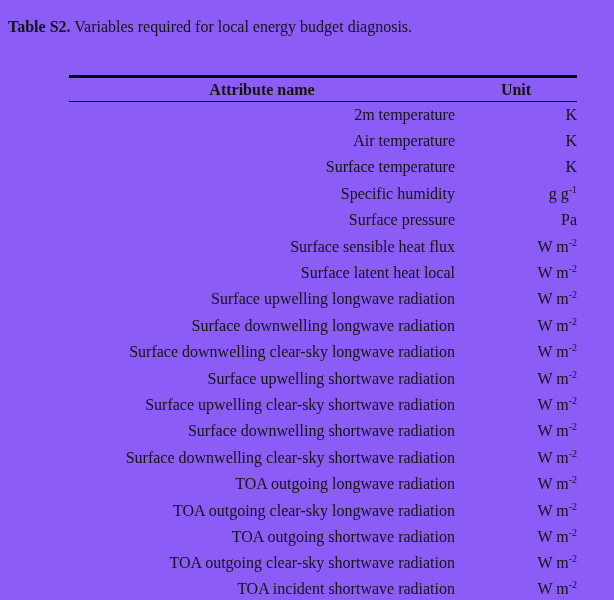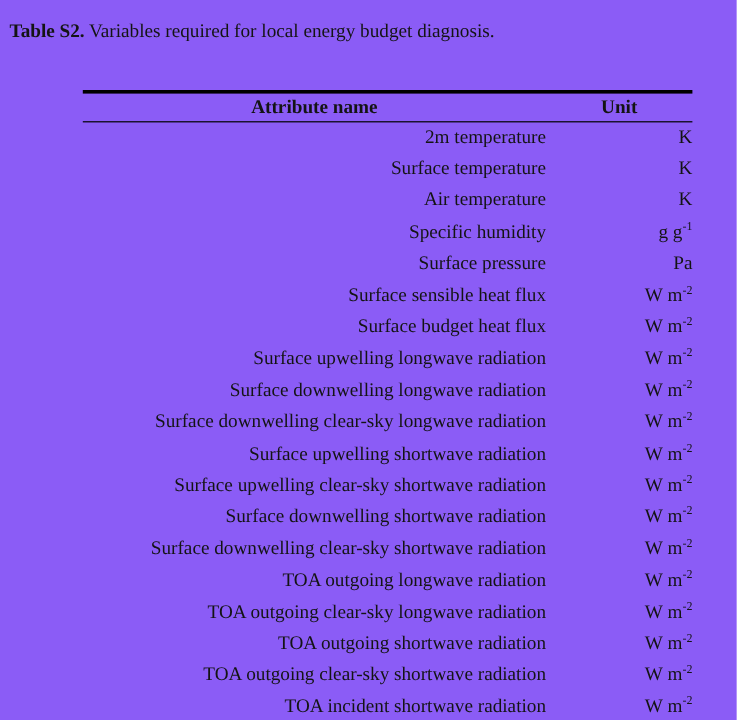--- a/index.html
+++ b/index.html
@@ -75,41 +75,41 @@
         <th>Attribute name</th>
         <th>Unit</th>
       </tr>
     </thead>
     <tbody>
       <tr>
         <td>2m temperature</td>
         <td><span>K</span><sup class="unit-sup"></sup></td>
       </tr>
       <tr>
-        <td>Surface temperature</td>
+        <td>Air temperature</td>
         <td><span>K</span><sup class="unit-sup"></sup></td>
       </tr>
       <tr>
-        <td>Air temperature</td>
+        <td>Surface temperature</td>
         <td><span>K</span><sup class="unit-sup"></sup></td>
       </tr>
       <tr>
         <td>Specific humidity</td>
         <td><span>g g</span><sup class="unit-sup">-1</sup></td>
       </tr>
       <tr>
         <td>Surface pressure</td>
         <td><span>Pa</span><sup class="unit-sup"></sup></td>
       </tr>
       <tr>
         <td>Surface sensible heat flux</td>
         <td><span>W m</span><sup class="unit-sup">-2</sup></td>
       </tr>
       <tr>
-        <td>Surface budget heat flux</td>
+        <td>Surface latent heat local</td>
         <td><span>W m</span><sup class="unit-sup">-2</sup></td>
       </tr>
       <tr>
         <td>Surface upwelling longwave radiation</td>
         <td><span>W m</span><sup class="unit-sup">-2</sup></td>
       </tr>
       <tr>
         <td>Surface downwelling longwave radiation</td>
         <td><span>W m</span><sup class="unit-sup">-2</sup></td>
       </tr>

